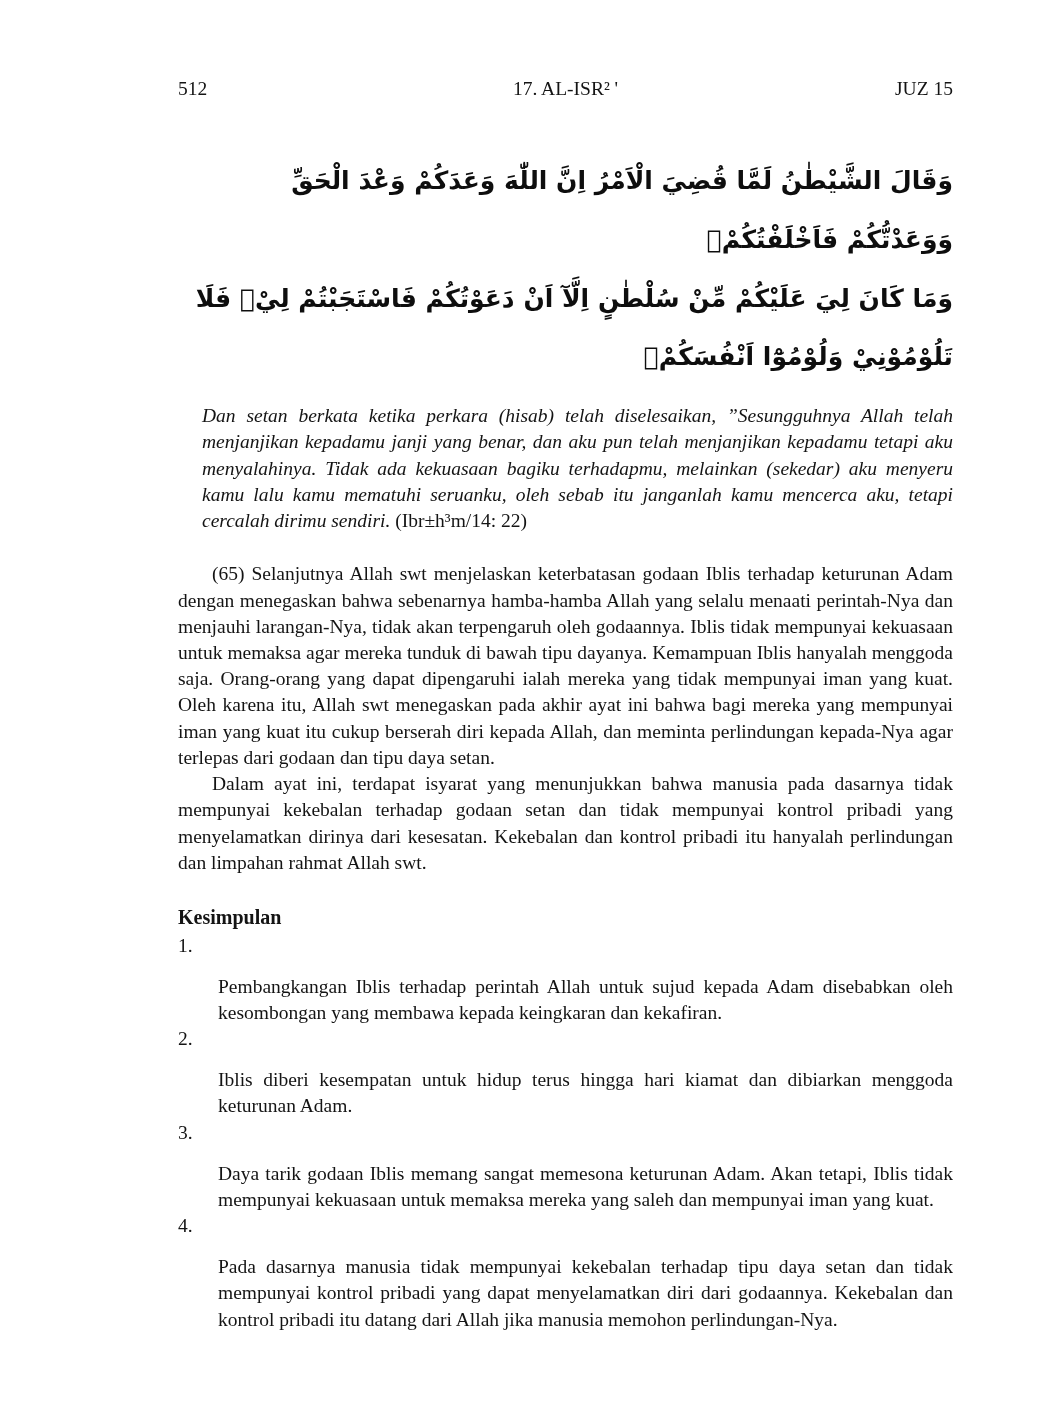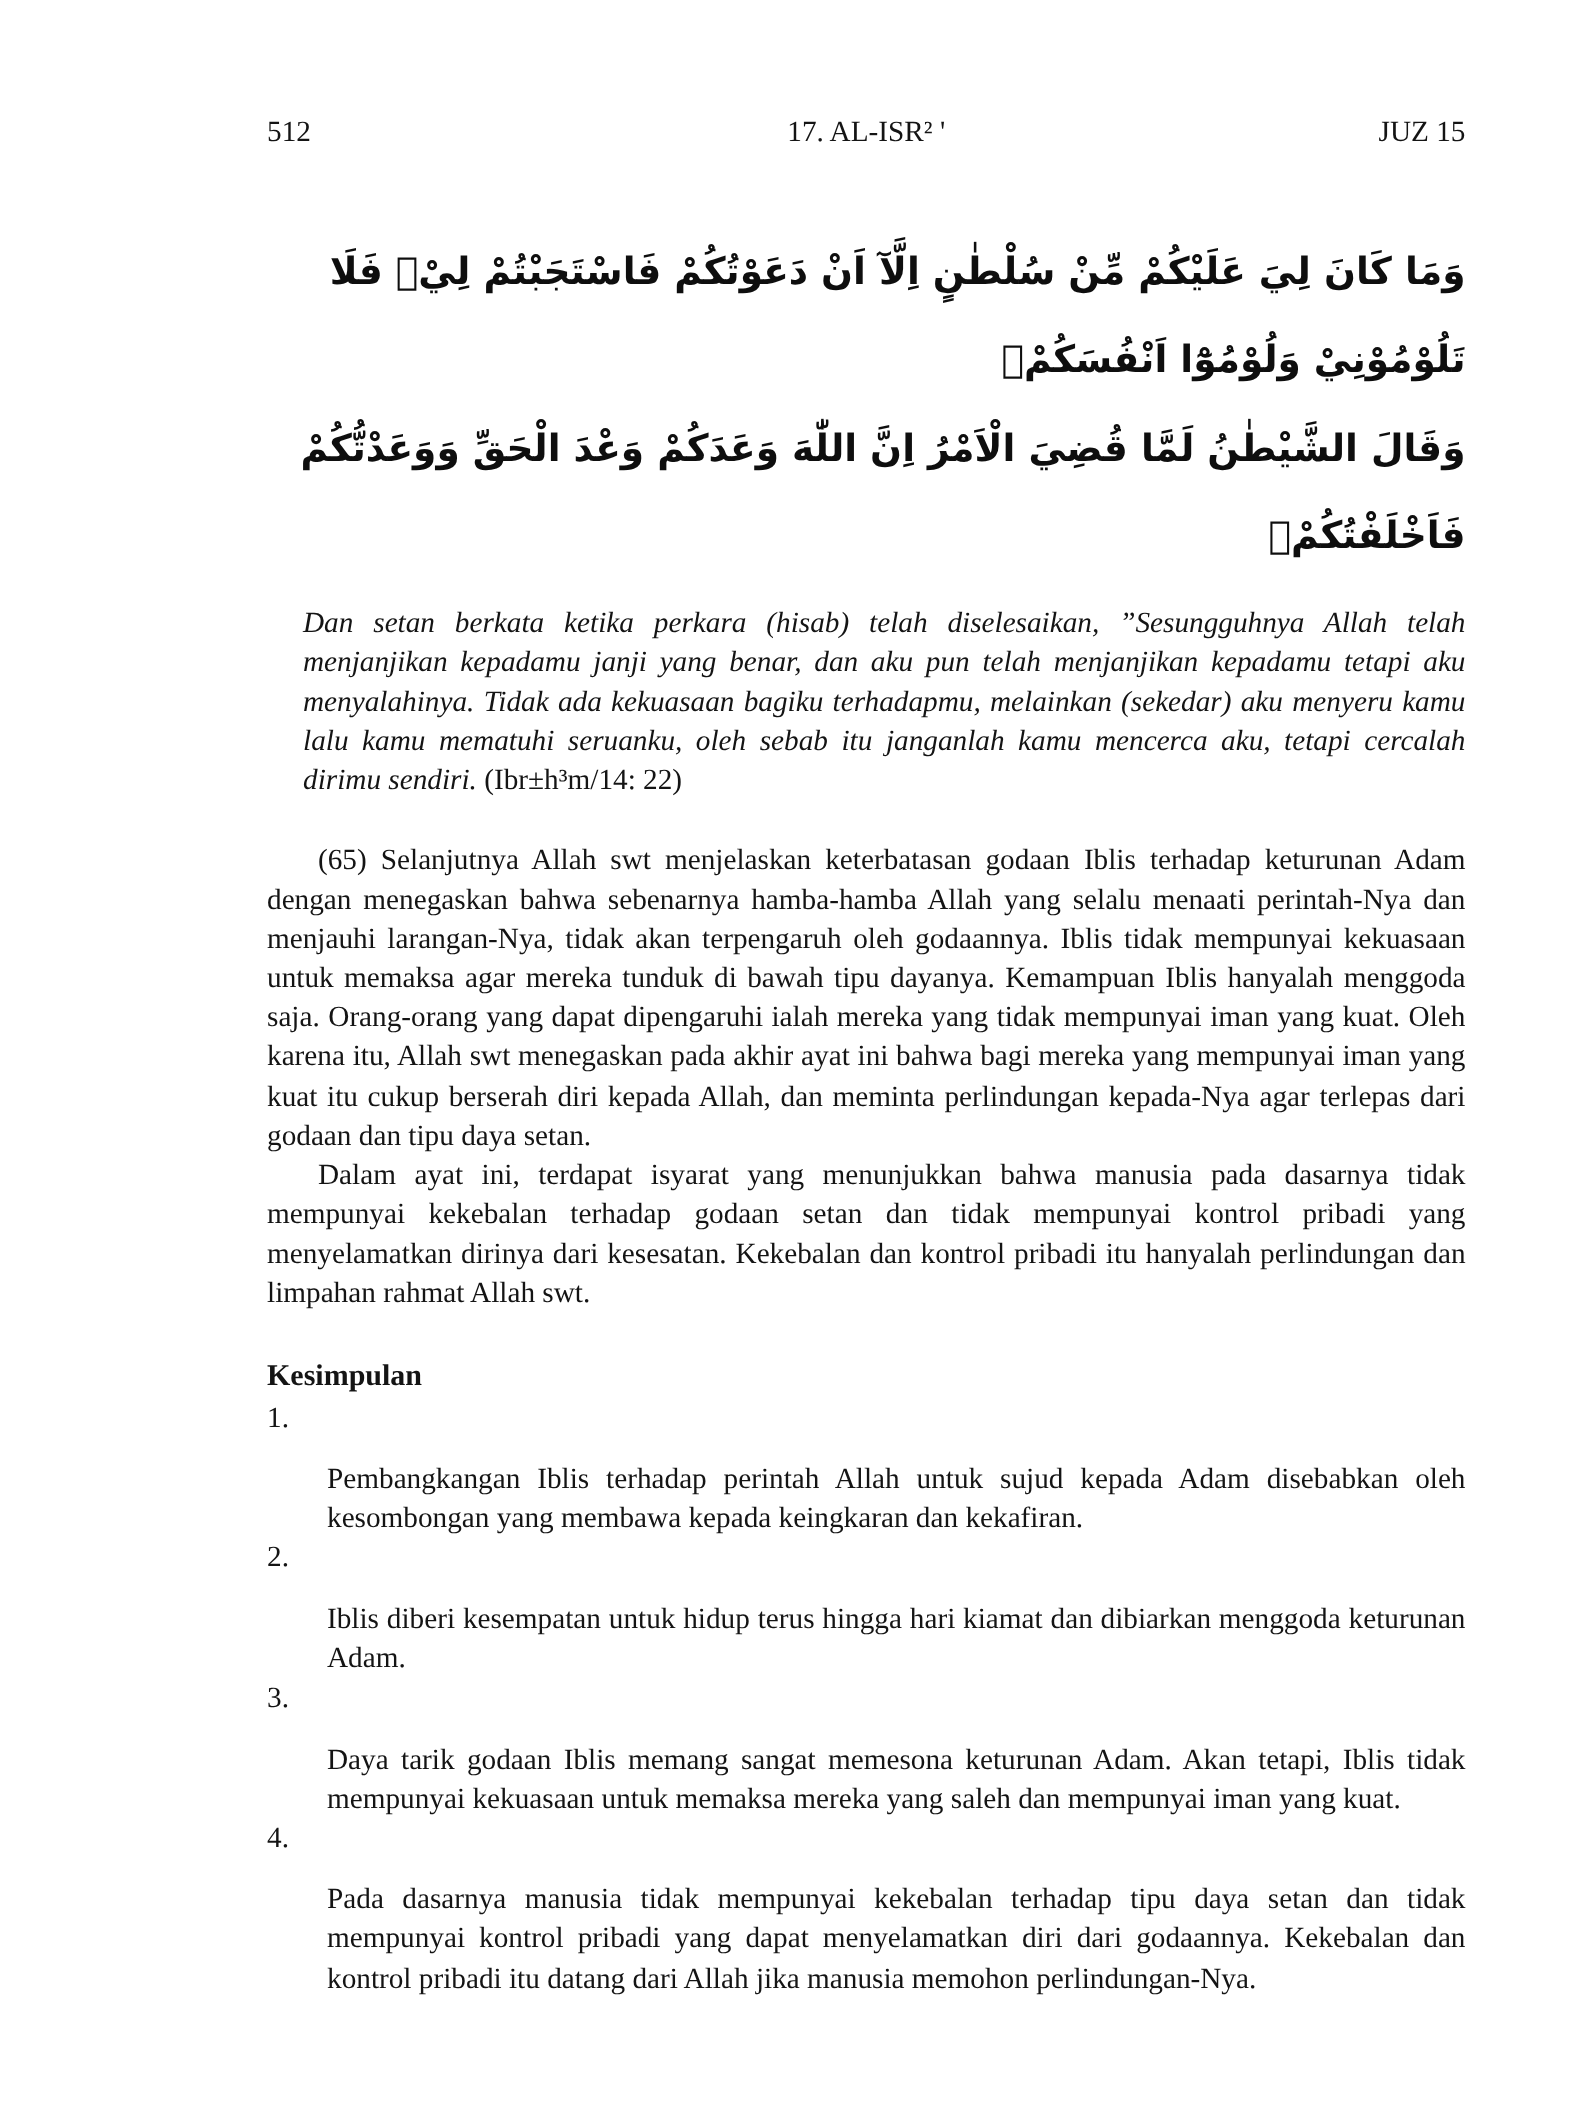--- a/index.html
+++ b/index.html
@@ -8,21 +8,21 @@
     padding: 0;
     background: #ffffff;
   }
   .page {
     position: relative;
     width: 1063px;
     height: 1417px;
     margin: 0 auto;
     background: #ffffff;
     box-sizing: border-box;
-    padding: 76px 86px 40px 178px;
+    padding: 76px 110px 40px 178px;
     overflow: hidden;
     font-family: "Liberation Serif", serif;
     font-size: 19.5px;
     line-height: 1.345;
     color: #141414;
   }
   .page-header {
     display: grid;
     grid-template-columns: 1fr auto 1fr;
     align-items: baseline;
@@ -93,22 +93,22 @@
     <span class="left">512</span>
     <span class="mid">17. AL-ISR² '</span>
     <span class="right">JUZ 15</span>
   </div>
 
   <main>
 
 
 
     <div class="arabic-block">
+      <div>وَقَالَ الشَّيْطٰنُ لَمَّا قُضِيَ الْاَمْرُ اِنَّ اللّٰهَ وَعَدَكُمْ وَعْدَ الْحَقِّ وَوَعَدْتُّكُمْ فَاَخْلَفْتُكُمْۗ</div>
       <div>وَمَا كَانَ لِيَ عَلَيْكُمْ مِّنْ سُلْطٰنٍ اِلَّآ اَنْ دَعَوْتُكُمْ فَاسْتَجَبْتُمْ لِيْۚ فَلَا تَلُوْمُوْنِيْ وَلُوْمُوْٓا اَنْفُسَكُمْۗ</div>
-      <div>وَقَالَ الشَّيْطٰنُ لَمَّا قُضِيَ الْاَمْرُ اِنَّ اللّٰهَ وَعَدَكُمْ وَعْدَ الْحَقِّ وَوَعَدْتُّكُمْ فَاَخْلَفْتُكُمْۗ</div>
     </div>
 
     <p class="translation"><span>Dan setan berkata ketika perkara (hisab) telah diselesaikan, ”Sesungguhnya Allah telah menjanjikan kepadamu janji yang benar, dan aku pun telah menjanjikan kepadamu tetapi aku menyalahinya. Tidak ada kekuasaan bagiku terhadapmu, melainkan (sekedar) aku menyeru kamu lalu kamu mematuhi seruanku, oleh sebab itu janganlah kamu mencerca aku, tetapi cercalah dirimu sendiri. </span><span class="ref">(Ibr±h³m/14: 22)</span></p>
 
     <p class="indent para-65">(65) Selanjutnya Allah swt menjelaskan keterbatasan godaan Iblis terhadap keturunan Adam dengan menegaskan bahwa sebenarnya hamba-hamba Allah yang selalu menaati perintah-Nya dan menjauhi larangan-Nya, tidak akan terpengaruh oleh godaannya. Iblis tidak mempunyai kekuasaan untuk memaksa agar mereka tunduk di bawah tipu dayanya. Kemampuan Iblis hanyalah menggoda saja. Orang-orang yang dapat dipengaruhi ialah mereka yang tidak mempunyai iman yang kuat. Oleh karena itu, Allah swt menegaskan pada akhir ayat ini bahwa bagi mereka yang mempunyai iman yang kuat itu cukup berserah diri kepada Allah, dan meminta perlindungan kepada-Nya agar terlepas dari godaan dan tipu daya setan.</p>
 
     <p class="indent">Dalam ayat ini, terdapat isyarat yang menunjukkan bahwa manusia pada dasarnya tidak mempunyai kekebalan terhadap godaan setan dan tidak mempunyai kontrol pribadi yang menyelamatkan dirinya dari kesesatan. Kekebalan dan kontrol pribadi itu hanyalah perlindungan dan limpahan rahmat Allah swt.</p>
 
     <div class="kesimpulan-heading">Kesimpulan</div>
 

